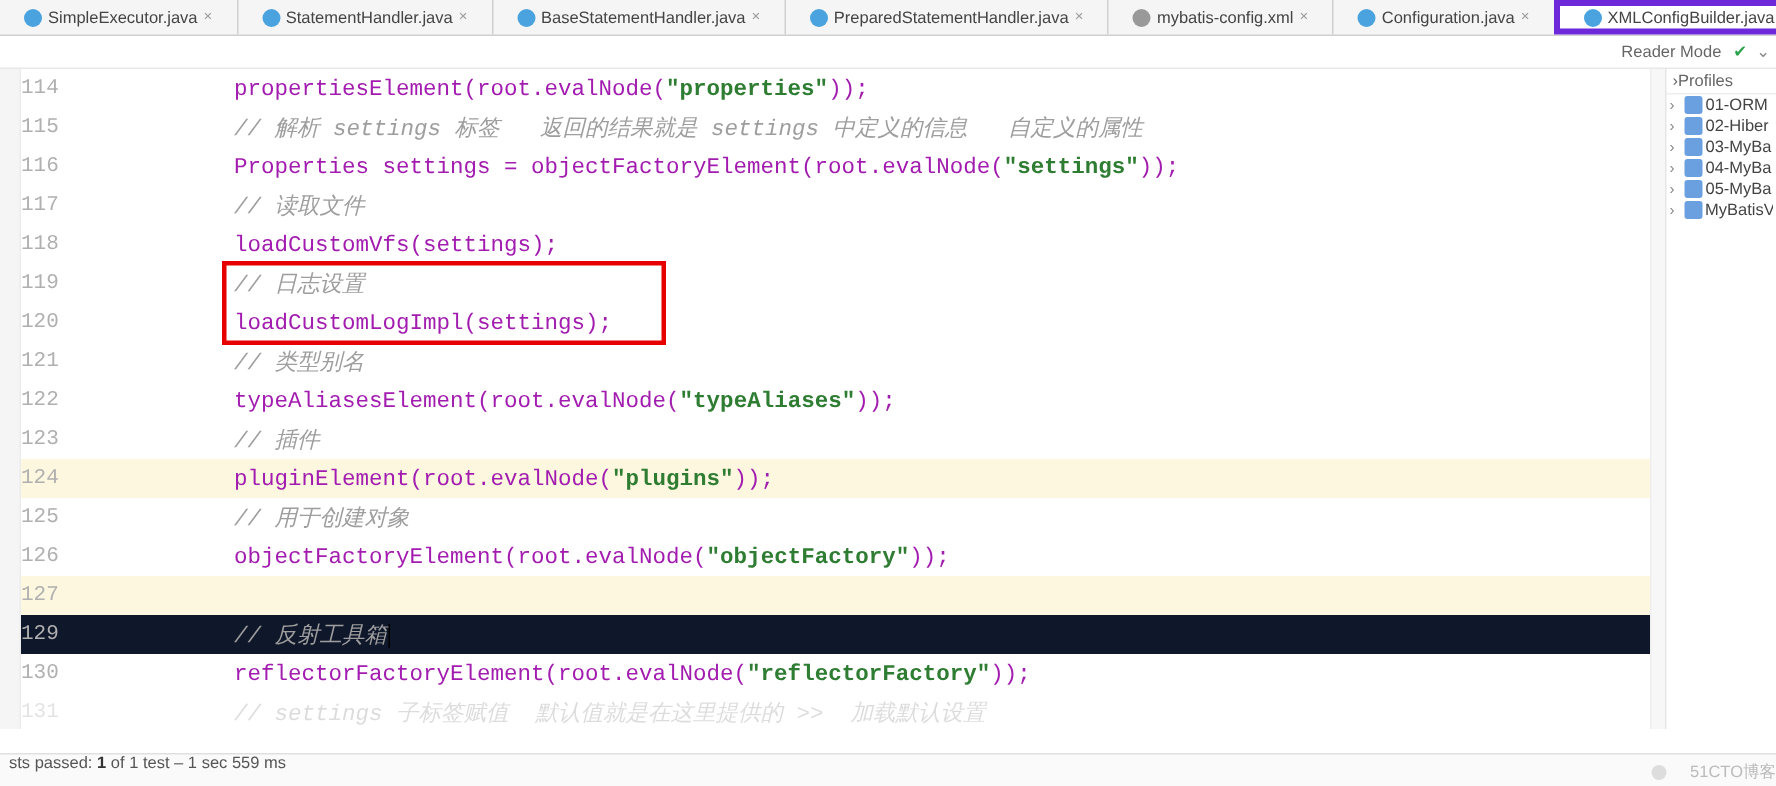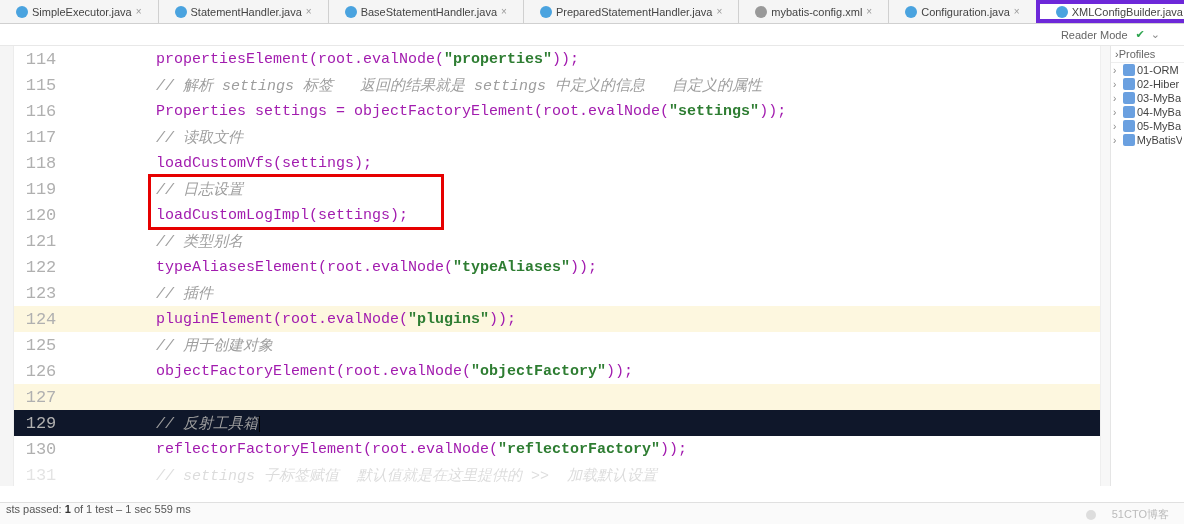--- a/index.html
+++ b/index.html
@@ -11,31 +11,31 @@
   .tab { display: flex; align-items: center; padding: 0 16px; height: 100%; border-right: 1px solid #d0d0d0; font-size: 11px; color: #444; cursor: pointer; white-space: nowrap; }
   .tab.highlight-red { border: 4px solid #6d28d9; margin: -1px; z-index: 2; background: #fff; }
   .tab .file-icon { width: 12px; height: 12px; border-radius: 50%; margin-right: 4px; flex: none; }
   .ic-java-c { background: #4aa3df; } 
   .ic-xml { background: #999; border-radius: 2px; }
   .tab .close-x { margin-left: 4px; color: #999; font-size: 10px; }
   .tab-right { margin-left: auto; display: flex; align-items: center; gap: 6px; padding: 0 8px; height: 100%; color: #666; font-size: 11px; }
   .chev { color: #888; }
 
   
-  .crumb-bar { display: flex; align-items: center; height: 22px; border-bottom: 1px solid #e8e8e8; padding-right: 24px; font-size: 11px; color: #666; }
+  .crumb-bar { display: flex; align-items: center; height: 22px; border-bottom: 1px solid #e8e8e8; padding-right: 4px; font-size: 11px; color: #666; }
   .crumb-bar .spacer { flex: 1; }
   .check-ic { color: #2da44e; margin-left: 8px; }
 
   
   .mid { display: flex; flex: 1; min-height: 0; }
   .gutter-collapse { width: 14px; background: #f5f5f5; border-right: 1px solid #ececec; }
   .code-area { flex: 1; position: relative; overflow: hidden; }
   .code-lines { position: absolute; inset: 0; }
   .code-row { display: flex; align-items: center; height: 26px; }
-  .line-num { width: 88px; text-align: center; padding-right: 34px; color: #b0b0b0; font-family: Consolas, "Courier New", monospace; font-size: 17px; user-select: none; }
+  .line-num { width: 88px; text-align: left; padding-right: 34px; color: #b0b0b0; font-family: Consolas, "Courier New", monospace; font-size: 14px; user-select: none; }
   .code-text { font-family: Consolas, "Courier New", monospace; font-size: 15px; white-space: pre; }
   .row-hl { background: #fdf7df; }
   .row-hl2 { background: #0f172a; } 
   .tk-str { color: #2e7d32; font-weight: 600; }
   .tk-cmt { color: #9e9e9e; font-style: italic; }
   .tk-id { color: #a21caf; }
 
   .red-box { border: 3px solid #e60000; pointer-events: none; }
   #redbox-code { position: absolute; }
 
@@ -48,21 +48,21 @@
   .sidebar-item .exp { width: 10px; color:#888; font-size:10px; }
   .sidebar-item .pic { width:12px; height:12px; margin-right:2px; flex:none; }
   .pic-folder { background:#b58863; border-radius:2px; }
   .pic-mod { background:#6aa0e0; border-radius:2px; }
   .sidebar-item .lbl { white-space: nowrap; overflow: hidden; text-overflow: clip; }
 
   
   .status-bar { height: 22px; border-top: 1px solid #e0e0e0; background: #fafafa; display:flex; align-items:flex-start; font-size:11px; color:#555; position: relative; margin-top: 16px; }
   .status-bar .left { padding-left: 6px; }
   .status-bar .left b { font-weight: 600; color:#333; }
-  .watermark { position:absolute; right: 15px; bottom: 2px; color:#bbb; font-size:11px; display:flex; align-items:center; gap:16px; }
+  .watermark { position:absolute; right: 0; bottom: 2px; color:#bbb; font-size:11px; display:flex; align-items:center; gap:16px; }
   .watermark .dot { width:10px; height:10px; border-radius:50%; background:#ddd; }
 
   
   .err-stripe { position:absolute; right:0; top:0; bottom:0; width:10px; background:#f7f7f7; border-left:1px solid #eee; }
 </style>
 </head>
 <body>
 <div class="root">
 
   <div class="tab-bar">

